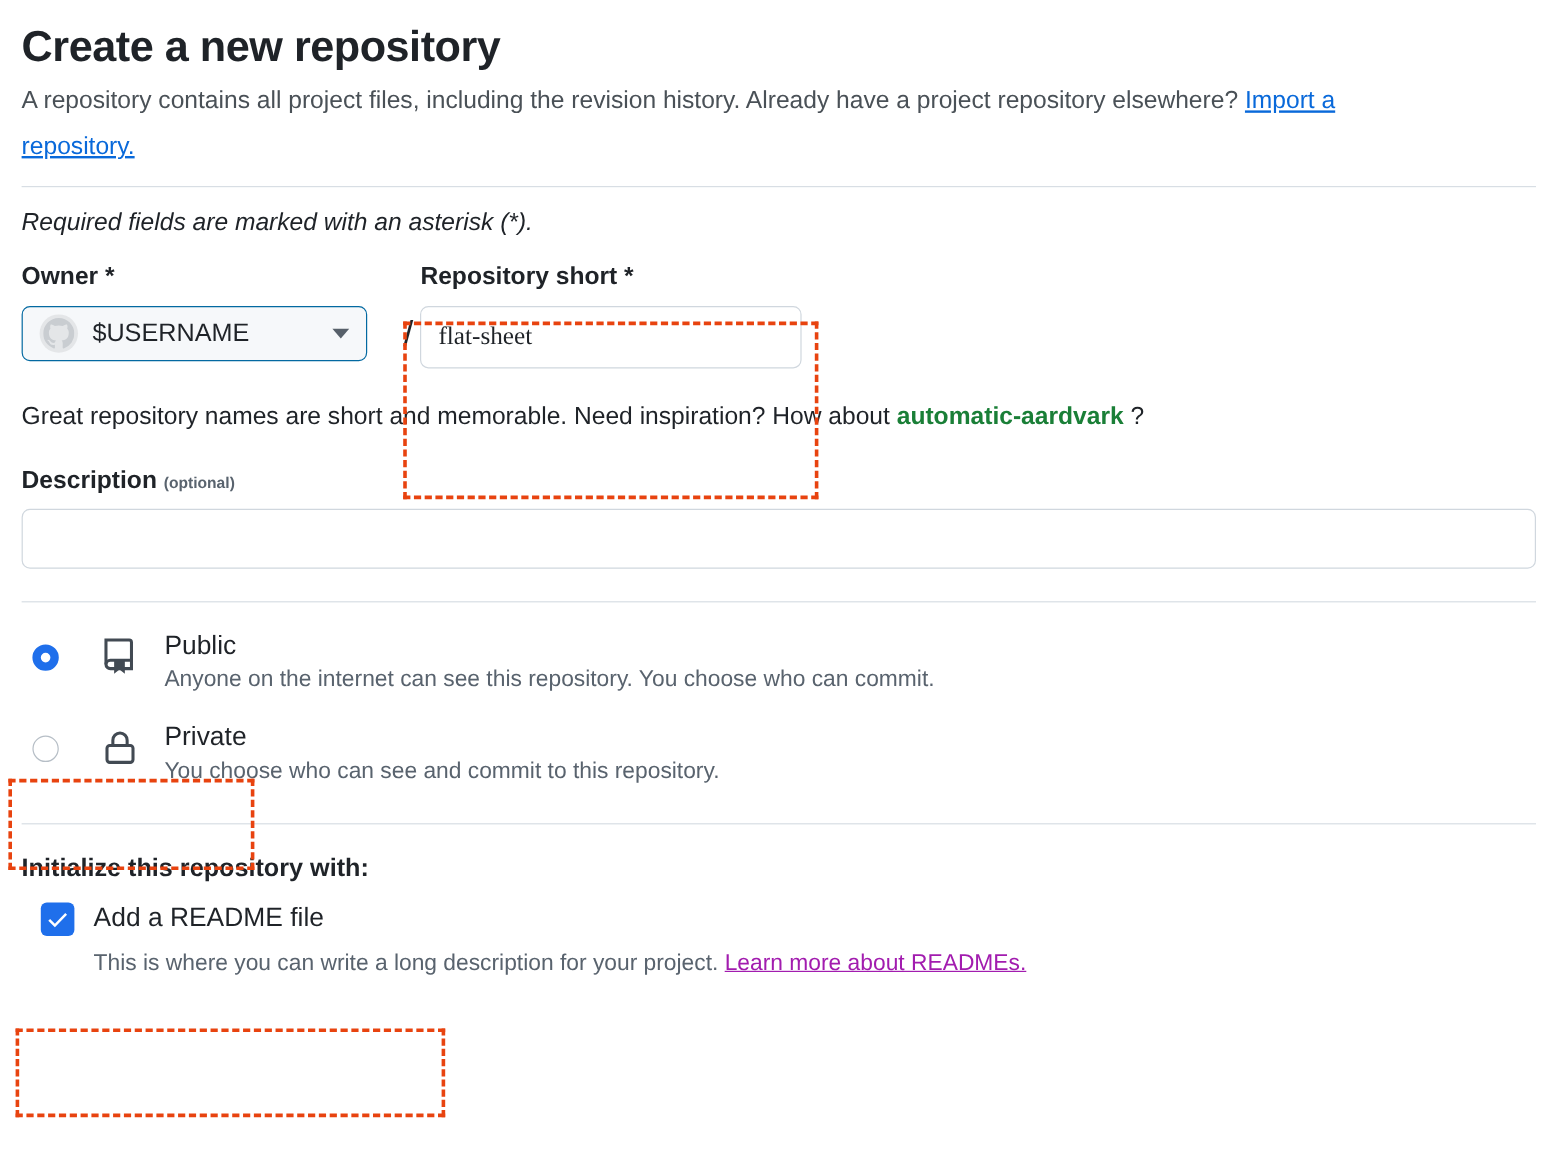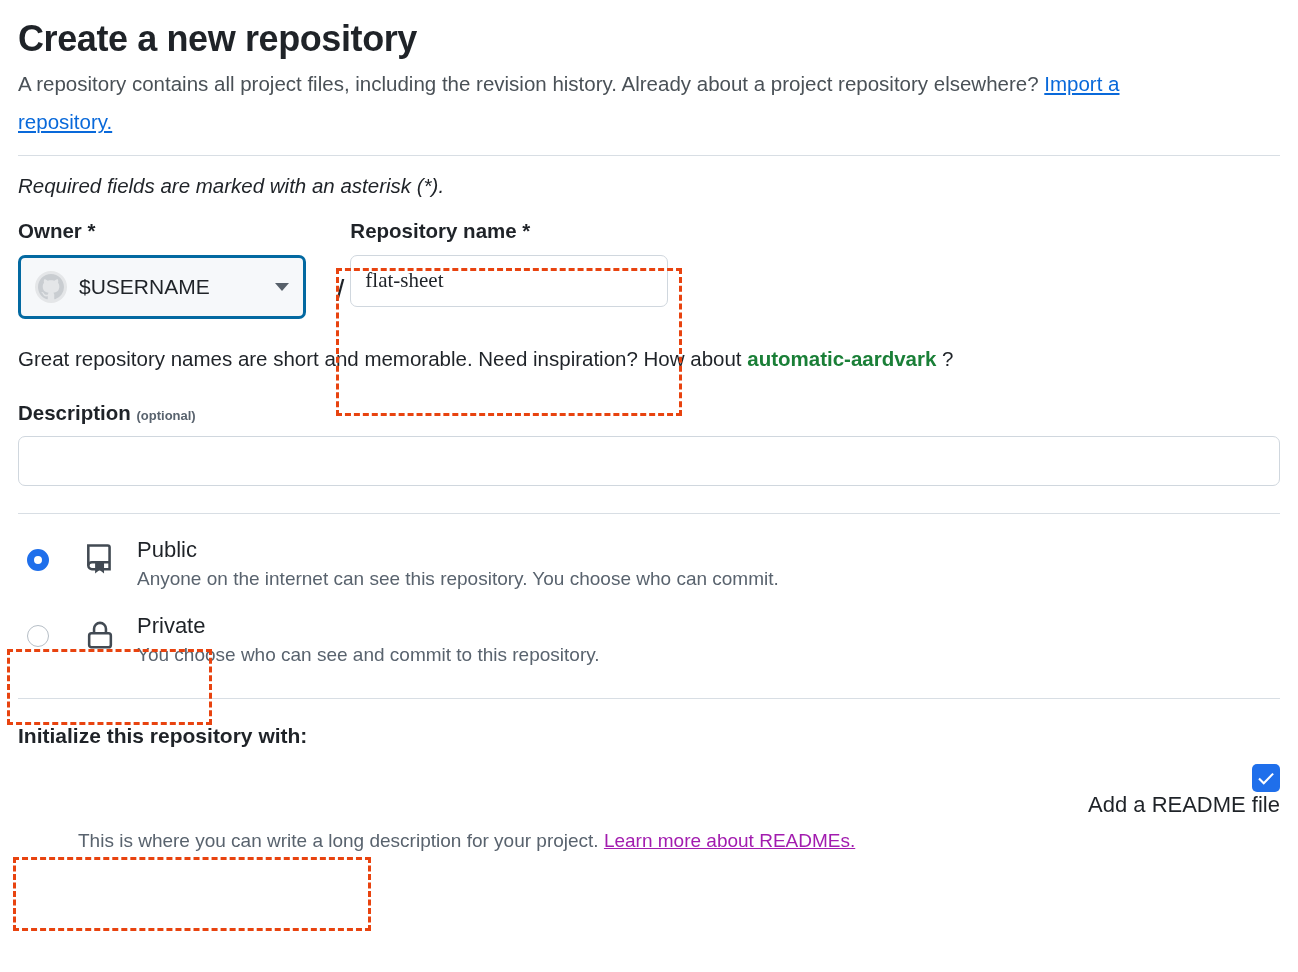--- a/index.html
+++ b/index.html
@@ -63,25 +63,25 @@
     font-weight: bold;
     color: #1f2328;
     display: block;
     margin-bottom: 12px;
     line-height: 1.1;
   }
   .owner-select {
     display: flex;
     align-items: center;
     gap: 12px;
-    height: 64px;
+    height: 46px;
     width: 288px;
     padding: 0 14px;
     background: #f6f8fa;
-    border: 3px solid #0369a1;
+    border: 1px solid #0369a1;
     border-radius: 7px;
     cursor: pointer;
   }
   .avatar {
     width: 32px; height: 32px;
     border-radius: 50%;
     background: #e4e6e8;
     display: flex; align-items: center; justify-content: center;
     flex: none;
   }
@@ -219,23 +219,22 @@
   
   .init-title {
     font-size: 21px;
     font-weight: bold;
     margin-top: 25px;
     display: block;
     line-height: 1.1;
   }
   .readme-row {
     display: flex;
-    align-items: flex-end;
+    align-items: flex-start;
     margin-top: 17px;
-    flex-direction: column;
   }
   .checkbox {
     width: 28px; height: 28px;
     border-radius: 5px;
     background: #1f6feb;
     flex: none;
     margin-left: 16px;
     display: flex;
     align-items: center;
     justify-content: center;
@@ -265,21 +264,21 @@
   #anno-public { left: 7px; top: 631px; width: 205px; height: 76px; }
   #anno-readme { left: 13px; top: 839px; width: 358px; height: 74px; }
 </style>
 </head>
 <body>
 
 <div class="page">
 
   <h1 class="title">Create a new repository</h1>
 
-  <p class="intro"><span>A repository contains all project files, including the revision history. Already about a project repository elsewhere? </span><a href="#" class="link">Import a repository.</a></p>
+  <p class="intro"><span>A repository contains all project files, including the revision history. Already have a project repository elsewhere? </span><a href="#" class="link">Import a repository.</a></p>
 
   <hr class="rule">
 
   <p class="required-note">Required fields are marked with an asterisk (*).</p>
 
   <div class="owner-row">
 
     <div class="owner-col">
       <span class="field-label">Owner *</span>
       <div class="owner-select">
@@ -289,21 +288,21 @@
           </svg>
         </span>
         <span class="owner-name">$USERNAME</span>
         <span class="caret"></span>
       </div>
     </div>
 
     <span class="slash">/</span>
 
     <div class="name-col">
-      <span class="field-label">Repository name *</span>
+      <span class="field-label">Repository short *</span>
       <input class="name-input" type="text" value="flat-sheet" style="">
     </div>
   </div>
 
   <p class="inspiration"><span>Great repository names are short and memorable. Need inspiration? How about </span><span class="suggest">automatic-aardvark</span><span> ?</span></p>
 
   <label class="desc-label"><span>Description</span>
     <span class="optional">(optional)</span>
   </label>
   <input class="desc-input" type="text" value="" style="">

